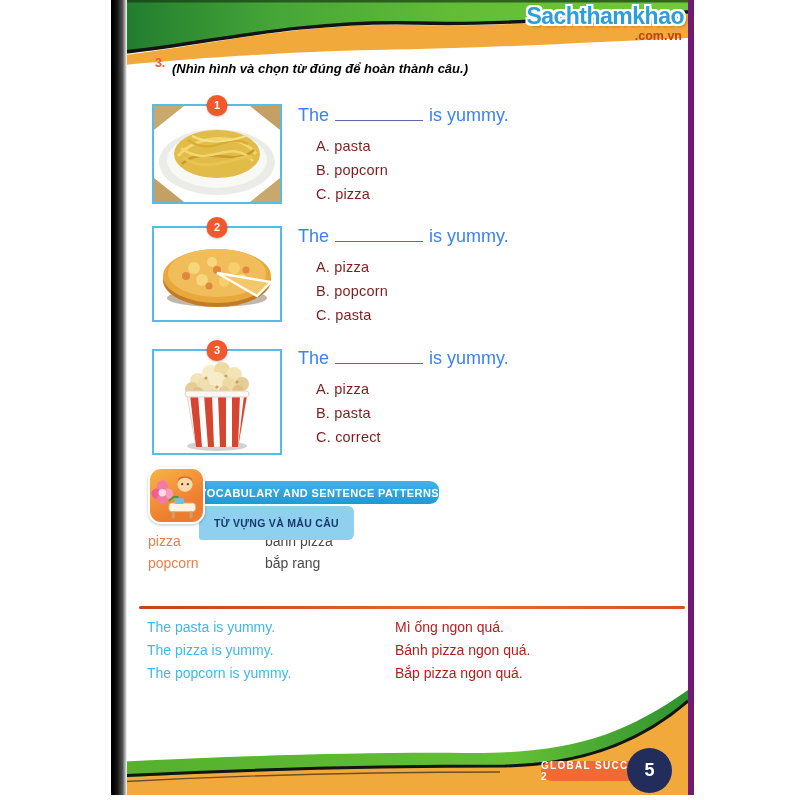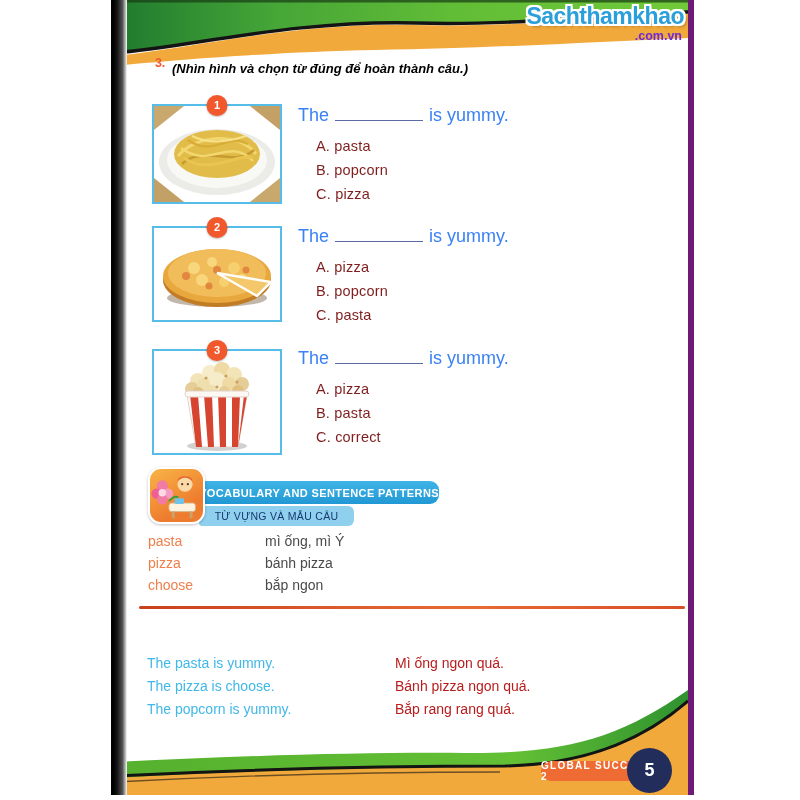--- a/index.html
+++ b/index.html
@@ -19,21 +19,21 @@
     z-index:5;
   }
   .band-svg{position:absolute;left:0;display:block;}
   
   .logo{position:absolute;top:5px;right:4px;text-align:right;z-index:9;line-height:1;}
   .logo .brand{
     font-size:23px;font-weight:900;color:#2b9fd9;letter-spacing:-0.5px;
     text-shadow:-2px -2px 0 #fff,2px -2px 0 #fff,-2px 2px 0 #fff,2px 2px 0 #fff,
                  -2px 0 0 #fff,2px 0 0 #fff,0 -2px 0 #fff,0 2px 0 #fff,3px 3px 3px rgba(0,0,0,.25);
   }
-  .logo .suffix{font-size:12.5px;font-weight:bold;color:#6d28d9;margin-top:2px;margin-right:2px;}
+  .logo .suffix{font-size:12.5px;font-weight:bold;color:#c2410c;margin-top:2px;margin-right:2px;}
   
   .heading{
     position:absolute;left:40px;top:55px;width:515px;
     color:#f1582c;font-weight:bold;font-size:12.5px;letter-spacing:-0.1px;
     display:flex;line-height:1.35;
   }
   .heading .num{margin-right:7px;}
   .subheading{
     position:absolute;left:57px;top:61px;width:480px;
     color:#000000;font-weight:bold;font-style:italic;font-size:13px;
@@ -65,34 +65,34 @@
     background:linear-gradient(150deg,#f8b545,#ee7c2f 70%);
     box-shadow:0 1px 3px rgba(0,0,0,.25);z-index:3;
   }
   .banner-main{
     position:absolute;left:84px;top:481px;width:240px;height:23px;
     background:linear-gradient(#3fb4e6,#2198d4);border-radius:5px 9px 9px 5px;
     color:#fff;font-weight:bold;font-size:11px;letter-spacing:.4px;
     display:flex;align-items:center;justify-content:center;z-index:2;
   }
   .banner-sub{
-    position:absolute;left:84px;top:506px;width:155px;height:20px;
+    position:absolute;left:84px;top:506px;width:155px;height:34px;
     background:#8fd0ee;border-radius:3px 6px 6px 3px;
-    color:#17386e;font-weight:normal;font-size:10.5px;letter-spacing:.3px;
+    color:#17386e;font-weight:bold;font-size:10.5px;letter-spacing:.3px;
     display:flex;align-items:center;justify-content:center;z-index:1;
   }
   .vocab-list{position:absolute;left:33px;top:530px;width:420px;}
   .vocab-row{display:flex;line-height:22px;font-size:14px;}
   .vocab-word{width:117px;color:#ee7f4b;}
   .vocab-meaning{color:#4a4a4a;}
   .divider{
     position:absolute;left:24px;top:606px;width:546px;height:2.5px;
     background:linear-gradient(to right,#c8411f,#e86a33 60%,#d8502a);border-radius:2px;
   }
-  .patterns{position:absolute;left:32px;top:616px;width:520px;margin-top:36px;}
+  .patterns{position:absolute;left:32px;top:616px;width:520px;}
   .pattern-row{display:flex;line-height:23px;font-size:14px;}
   .pattern-en{width:248px;color:#41b8e8;}
   .pattern-vi{color:#b91c1c;}
   
   .footer-pill{
     position:absolute;left:403px;top:761px;width:118px;height:20px;
     background:#ef6b34;border-radius:10px;color:#fff;font-weight:bold;
     font-size:10px;letter-spacing:1.3px;display:flex;align-items:center;justify-content:center;
     z-index:6;
     margin-left:23px;
@@ -252,47 +252,43 @@
       <rect x="23" y="45" width="3" height="7" fill="#caa26e"></rect>
         <rect x="42" y="45" width="3" height="7" fill="#caa26e"></rect>
       <rect x="26" y="31" width="10" height="6" rx="1.5" fill="#6fc3ea"></rect>
     </svg>
   </div>
   <div class="banner-main">VOCABULARY AND SENTENCE PATTERNS</div>
   <div class="banner-sub">TỪ VỰNG VÀ MẪU CÂU</div>
 
   <div class="vocab-list">
     <div class="vocab-row">
-      <span class="vocab-word">pasta</span>
-      <span class="vocab-meaning">mì ống, mì Ý</span>
-    </div>
-    <div class="vocab-row">
       <span class="vocab-word">pizza</span>
       <span class="vocab-meaning">bánh pizza</span>
     </div>
     <div class="vocab-row">
-      <span class="vocab-word">choose</span>
-      <span class="vocab-meaning">bắp ngon</span>
+      <span class="vocab-word">popcorn</span>
+      <span class="vocab-meaning">bắp rang</span>
     </div>
   </div>
 
   <div class="divider"></div>
 
   <div class="patterns">
     <div class="pattern-row">
       <span class="pattern-en">The pasta is yummy.</span>
       <span class="pattern-vi">Mì ống ngon quá.</span>
     </div>
     <div class="pattern-row">
-      <span class="pattern-en">The pizza is choose.</span>
+      <span class="pattern-en">The pizza is yummy.</span>
       <span class="pattern-vi">Bánh pizza ngon quá.</span>
     </div>
     <div class="pattern-row">
       <span class="pattern-en">The popcorn is yummy.</span>
-      <span class="pattern-vi">Bắp rang rang quá.</span>
+      <span class="pattern-vi">Bắp pizza ngon quá.</span>
     </div>
   </div>
 
   <svg class="band-svg" style="top:690px;" width="573" height="105" viewBox="0 0 573 105">
     <defs>
       <linearGradient id="gGreen2" x1="0" y1="0" x2="1" y2="0">
         <stop offset="0" stop-color="#55b12e"></stop>
           <stop offset="0.7" stop-color="#63bf34"></stop>
         <stop offset="1" stop-color="#2f9230"></stop>
       </linearGradient>

